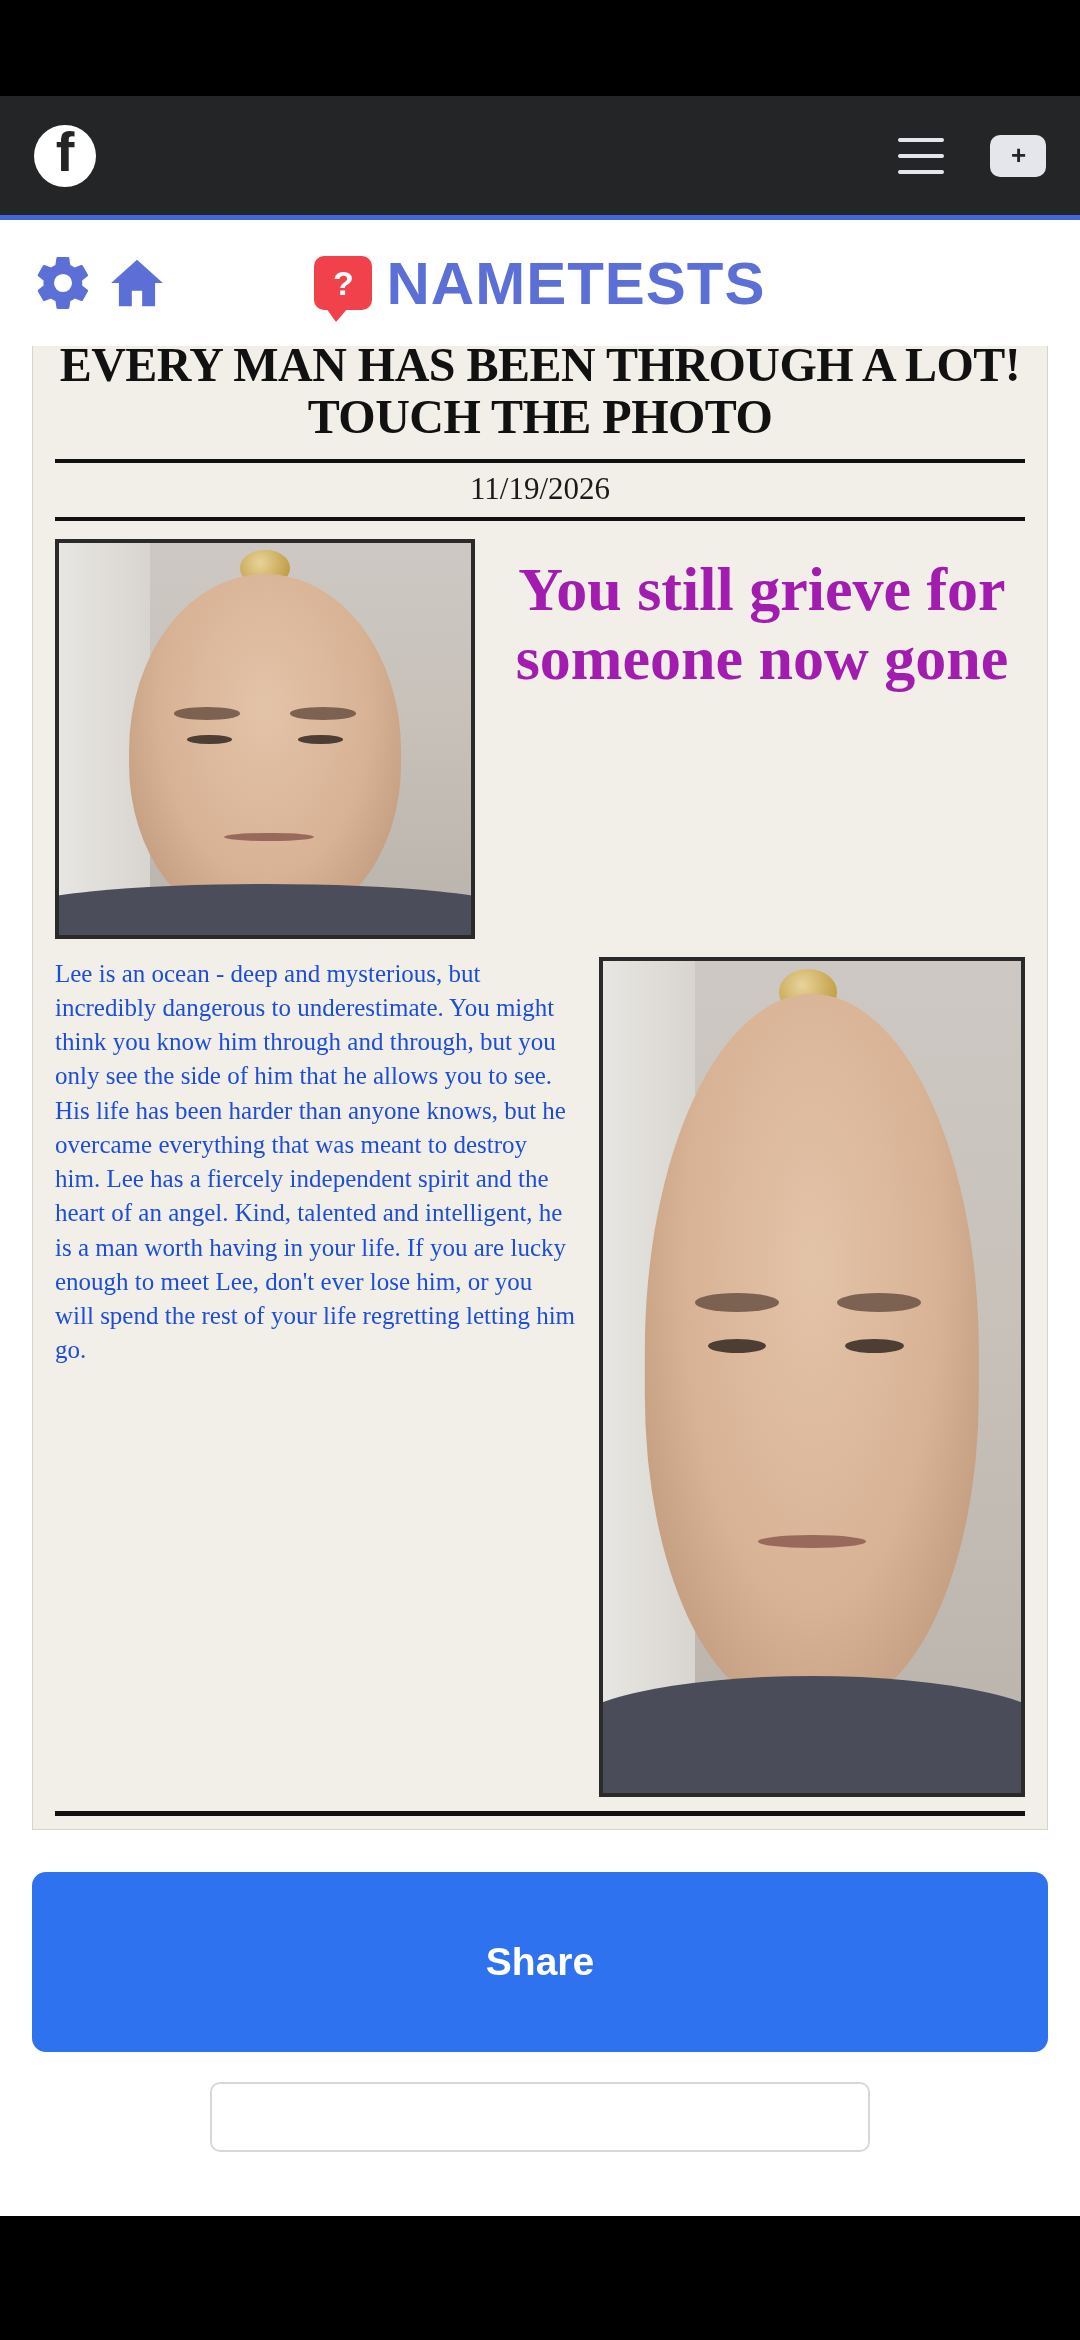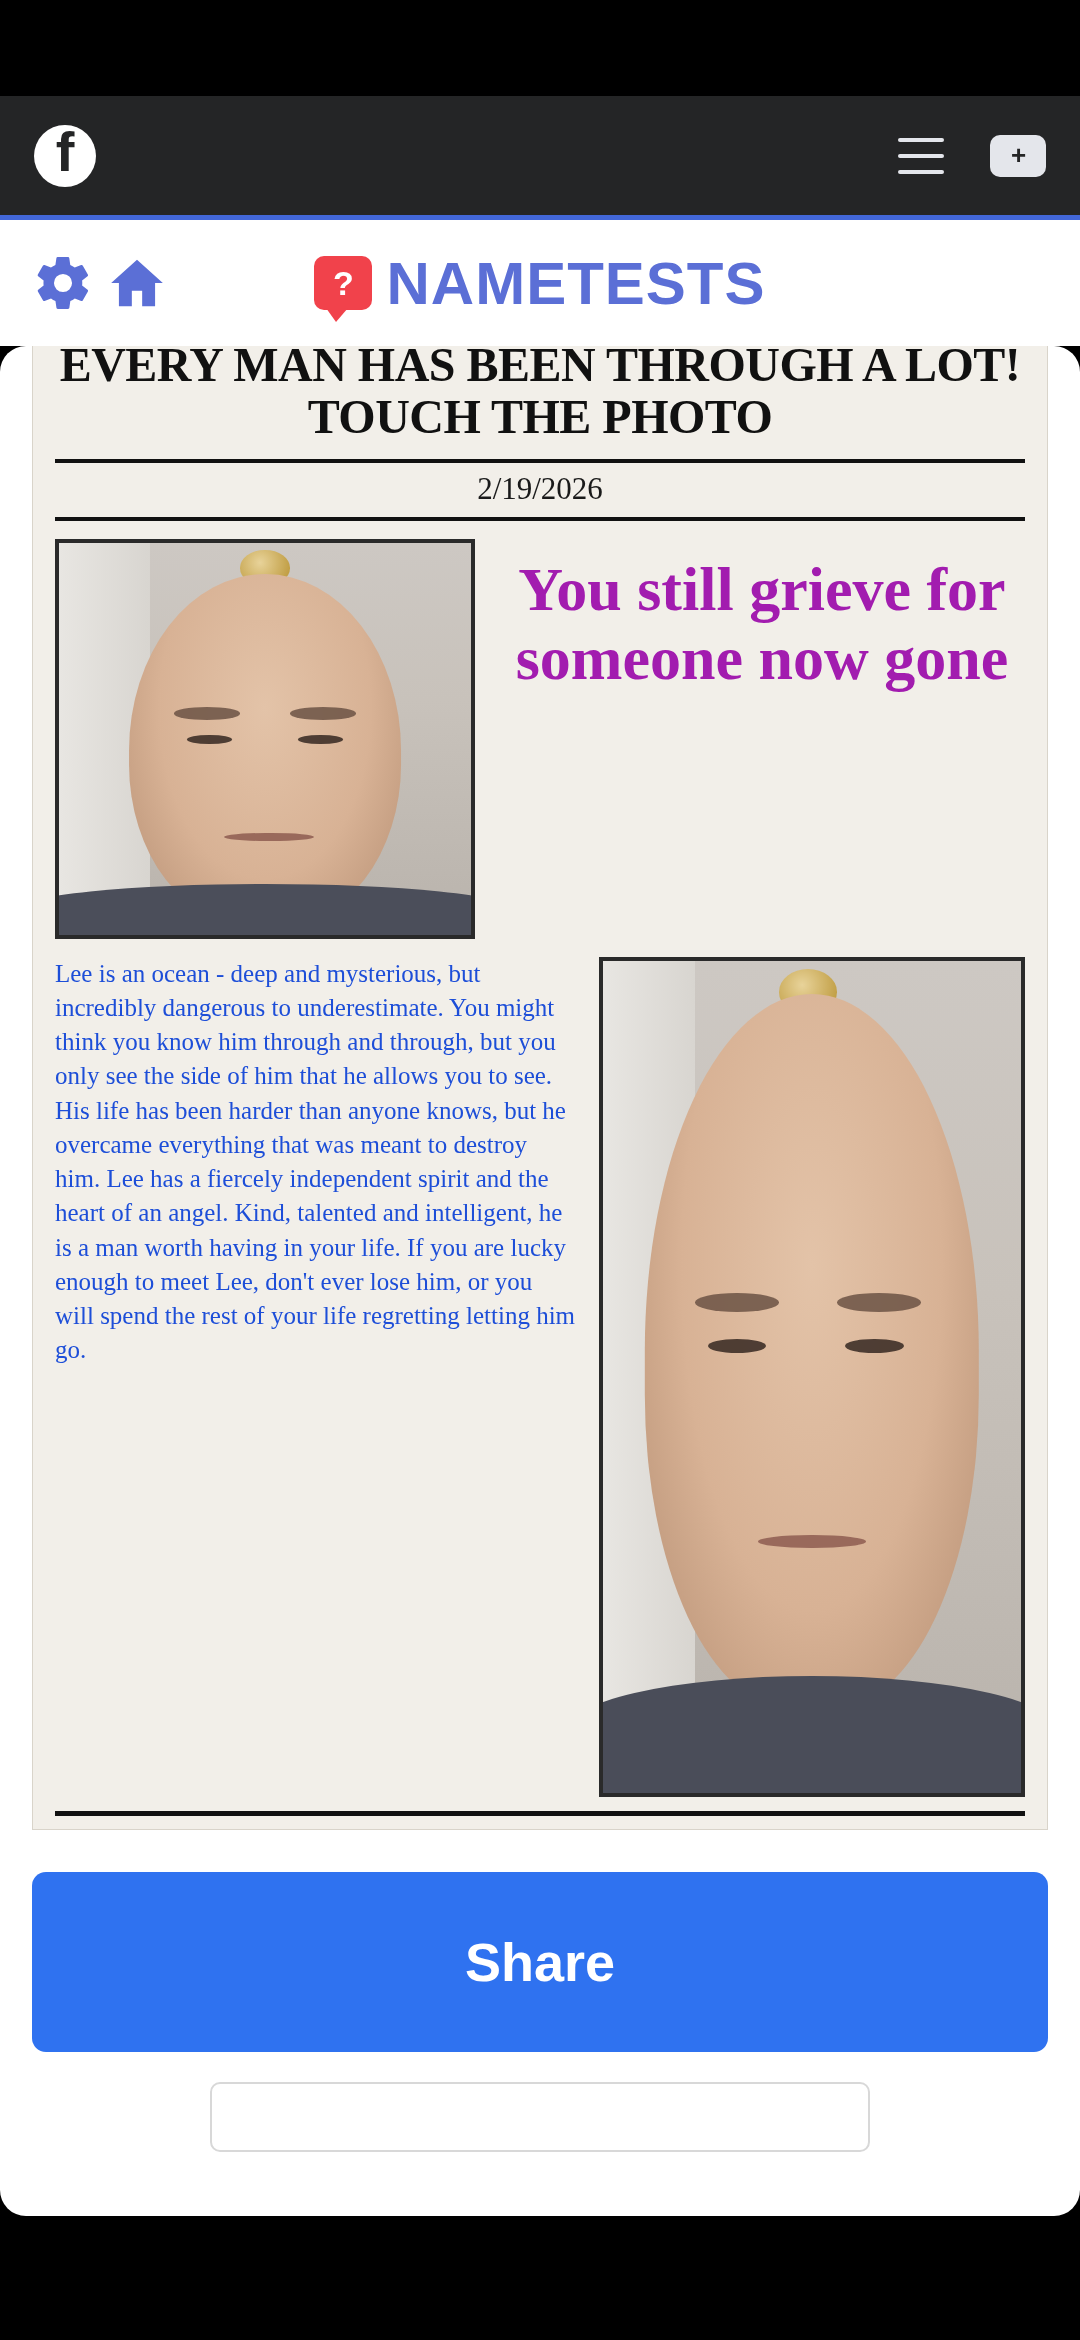--- a/index.html
+++ b/index.html
@@ -143,21 +143,20 @@
     font-weight: bold;
     letter-spacing: 1px;
   }
 
   
   .content {
     flex: 1 1 auto;
     background: #ffffff;
     overflow: hidden;
     position: relative;
-    border-radius: 26px;
   }
 
   .newspaper {
     margin: 0 32px;
     background: #f2efe9;
     border: 1px solid #d9d4ca;
     box-sizing: border-box;
     padding: 0 22px 16px 22px;
     position: relative;
     top: -18px;
@@ -332,21 +331,21 @@
     padding: 24px 32px 0 32px;
     background: #ffffff;
   }
   .share-btn {
     width: 100%;
     height: 180px;
     background: #2f72f0;
     border: none;
     border-radius: 14px;
     color: #ffffff;
-    font-size: 54px;
+    font-size: 39px;
     font-weight: bold;
     font-family: "Liberation Sans", sans-serif;
     cursor: pointer;
   }
   .below-box {
     margin: 30px auto 0 auto;
     width: 660px;
     height: 70px;
     border: 2px solid #d8d8d8;
     border-radius: 10px;
@@ -403,21 +402,21 @@
       </span>
       <span class="nt-word">NAMETESTS</span>
     </div>
   </div>
 
   <div class="content">
 
     <div class="newspaper">
       <div class="np-headline">EVERY MAN HAS BEEN THROUGH A LOT! TOUCH THE PHOTO</div>
       <div class="np-rule"></div>
-      <div class="np-date">2/19/2026</div>
+      <div class="np-date">11/19/2026</div>
       <div class="np-rule2"></div>
 
       <div class="np-top">
         <div class="photo-small">
           <div class="portrait p-small">
             <div class="wall-l"></div>
             <div class="lamp"></div>
             <div class="head"></div>
             <div class="brow l"></div>
             <div class="brow r"></div>

